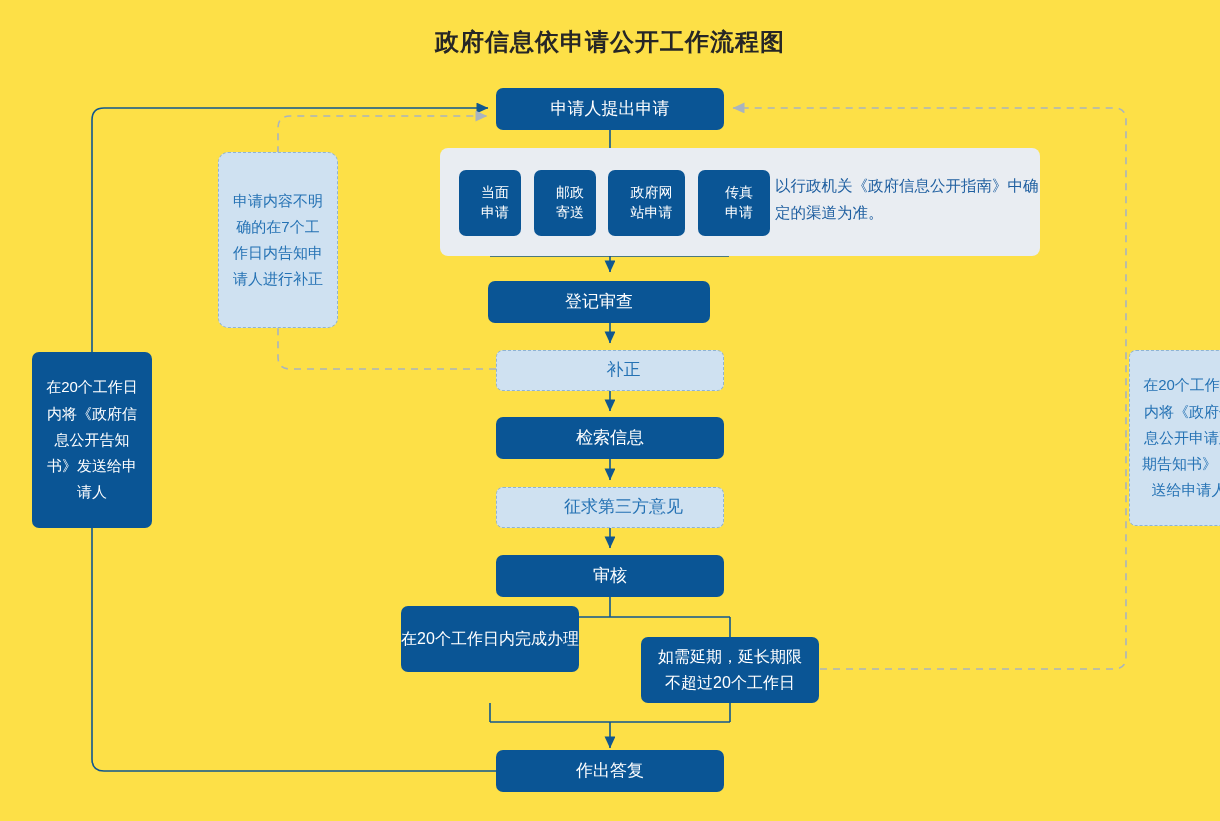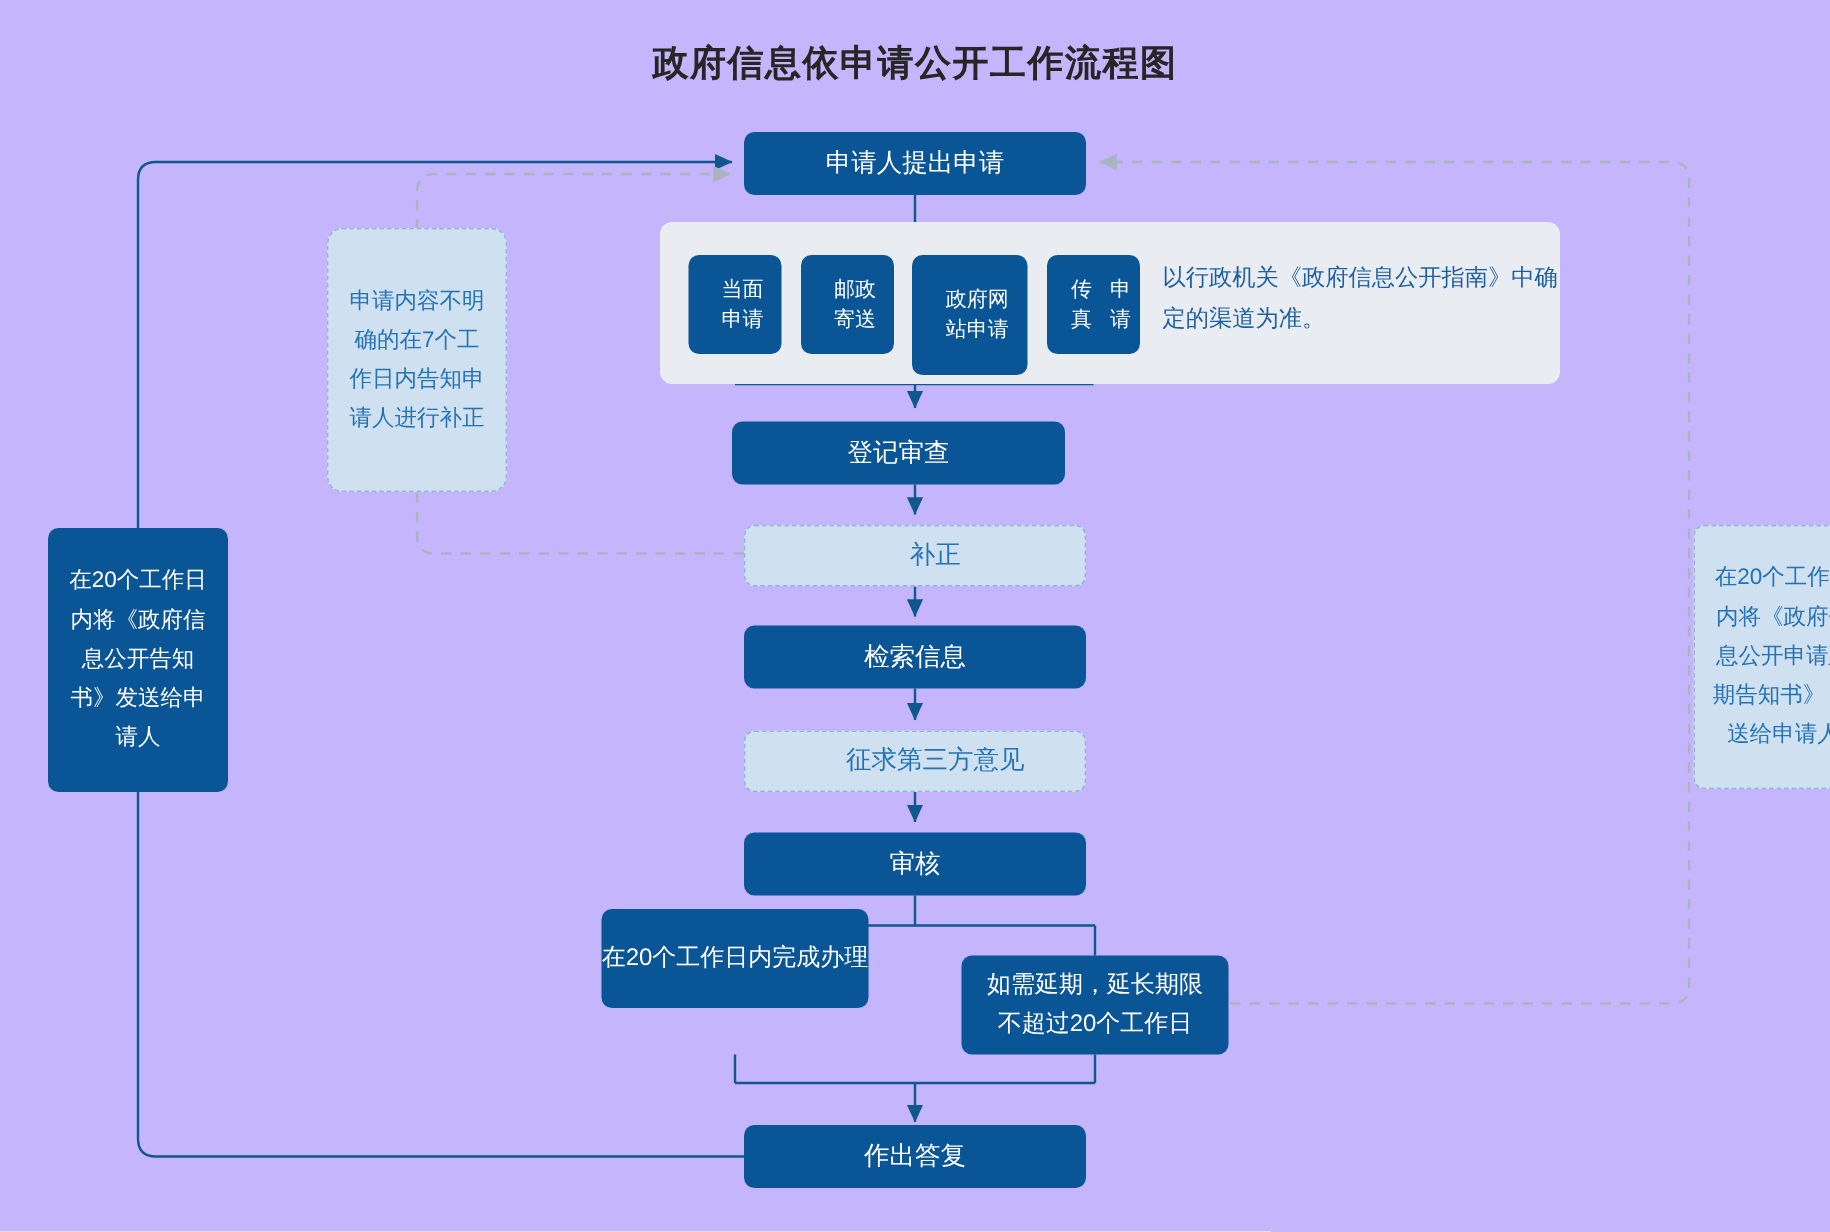--- a/index.html
+++ b/index.html
@@ -7,21 +7,21 @@
     padding: 0;
     background: #ffffff;
   }
   body {
     font-family: "Liberation Sans", "DejaVu Sans", sans-serif;
   }
   #canvas {
     position: relative;
     width: 1220px;
     height: 821px;
-    background: #c4b5fd;
+    background: #fde047;
     overflow: hidden;
   }
   #title {
     position: absolute;
     left: 0;
     top: 26px;
     width: 1220px;
     text-align: center;
     font-size: 24px;
     font-weight: bold;
@@ -164,26 +164,26 @@
   <div class="node dark chan" style="left:459px; top:170px; width:62px; height:66px; flex-direction:column;">
     <span>当面</span>
     <span>申请</span>
   </div>
 
   <div class="node dark chan" style="left:534px; top:170px; width:62px; height:66px; flex-direction:column;">
     <span>邮政</span>
     <span>寄送</span>
   </div>
 
-  <div class="node dark chan" style="left:608px; top:170px; width:77px; height:80px; flex-direction:column;">
+  <div class="node dark chan" style="left:608px; top:170px; width:77px; height:66px; flex-direction:column;">
     <span>政府网</span>
     <span>站申请</span>
   </div>
 
-  <div class="node dark chan" style="left:698px; top:170px; width:62px; height:66px; flex-direction:row;">
+  <div class="node dark chan" style="left:698px; top:170px; width:72px; height:66px; flex-direction:column;">
     <span>传真</span>
     <span>申请</span>
   </div>
 
   <div class="node dark main" style="left:488px; top:281px; width:222px; height:42px;align-items:center;">
     <span>登记审查</span>
   </div>
 
   <div class="node light main" style="left:496px; top:350px; width:228px; height:41px;">
     <span>补正</span>

